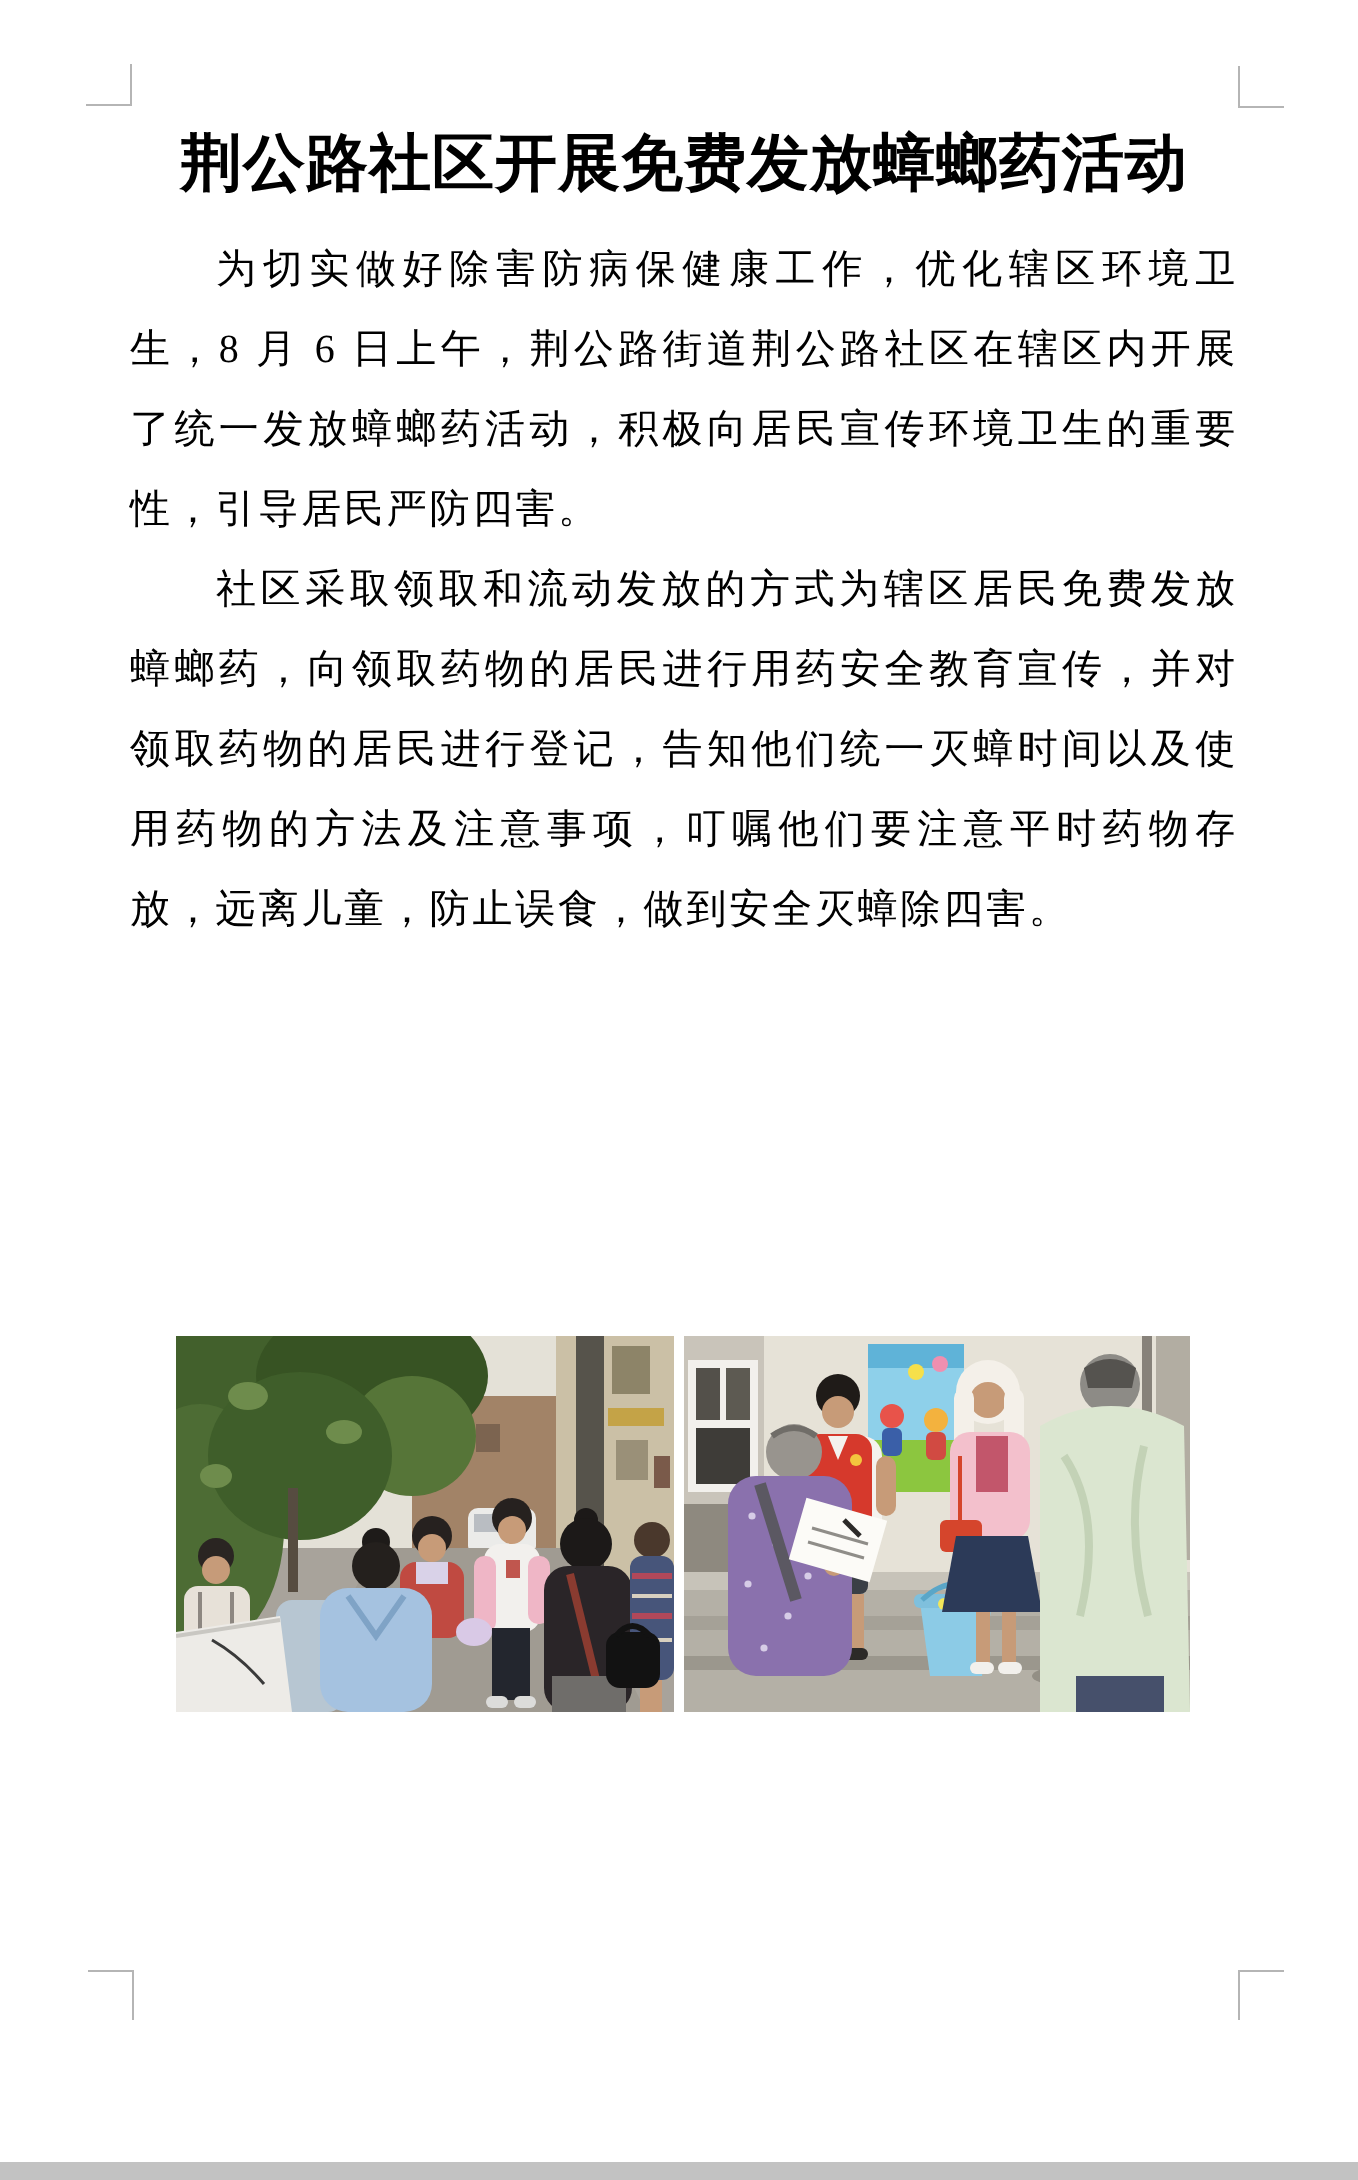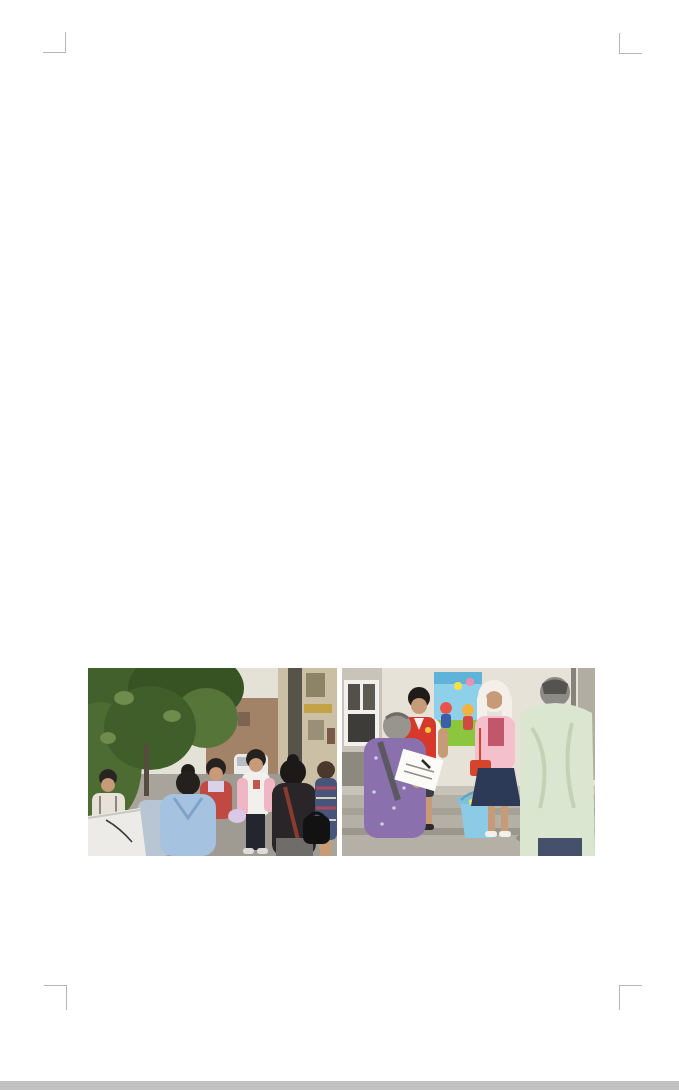--- a/index.html
+++ b/index.html
@@ -42,20 +42,23 @@
 <body>
 
 <div class="page">
 
   <div class="crop tl"></div>
   <div class="crop tr"></div>
   <div class="crop bl"></div>
   <div class="crop br"></div>
 
   <div class="content">
+    <h1 class="doc-title">荆公路社区开展免费发放蟑螂药活动</h1>
+    <p class="body-par">为切实做好除害防病保健康工作，优化辖区环境卫生，8 月 6 日上午，荆公路街道荆公路社区在辖区内开展了统一发放蟑螂药活动，积极向居民宣传环境卫生的重要性，引导居民严防四害。</p>
+    <p class="body-par">社区采取领取和流动发放的方式为辖区居民免费发放蟑螂药，向领取药物的居民进行用药安全教育宣传，并对领取药物的居民进行登记，告知他们统一灭蟑时间以及使用药物的方法及注意事项，叮嘱他们要注意平时药物存放，远离儿童，防止误食，做到安全灭蟑除四害。</p>
   </div>
 
   <div class="photos">
 
     <svg width="249" height="188" viewBox="0 0 249 188" role="img" aria-label="社区工作人员在小区道路旁向围聚的居民发放蟑螂药">
       <rect width="249" height="188" fill="#a8a39b"></rect>
       <rect width="249" height="106" fill="#e4e1d7"></rect>
 
       <rect x="118" y="30" width="74" height="76" fill="#a28367"></rect>
       <rect x="128" y="44" width="12" height="14" fill="#7c6450"></rect>

